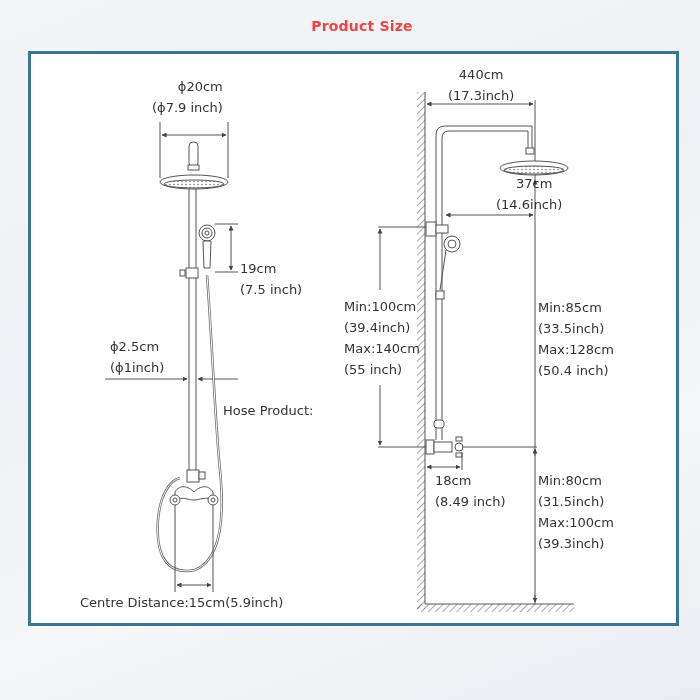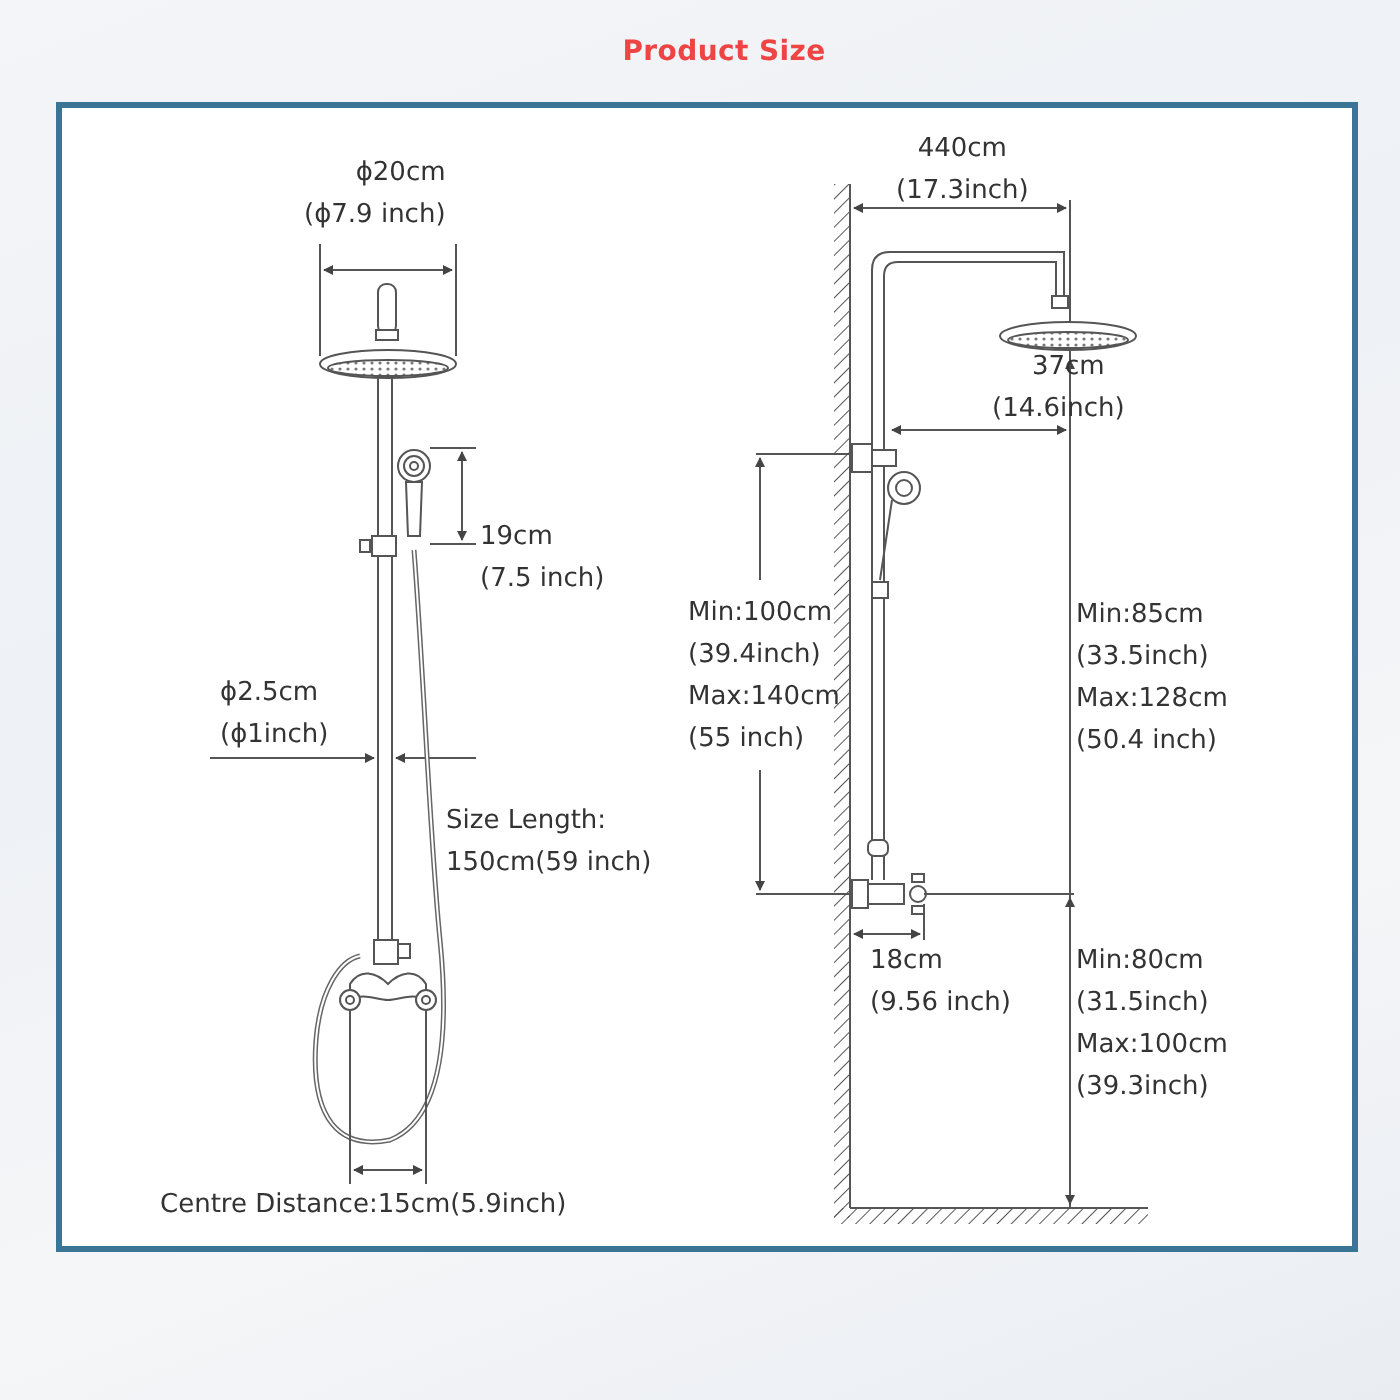--- a/index.html
+++ b/index.html
@@ -146,22 +146,21 @@
 </div>
 <div class="lbl" style="left:240px; top:226px;margin-top:32px;">
   <span>19cm</span>
   <span>(7.5 inch)</span>
 </div>
 <div class="lbl" style="left:110px; top:336px;">
   <span>ϕ2.5cm</span>
   <span>(ϕ1inch)</span>
 </div>
 <div class="lbl" style="left:223px; top:400px;">
-  <span>Size Length:</span>
-  <span>150cm(59 inch)</span>
+  <span>Hose Product:</span>
 </div>
 <div class="lbl" style="left:80px; top:592px;">
   <span>Centre Distance:15cm(5.9inch)</span>
 </div>
 
 <div class="lbl" style="left:448px; top:64px; text-align:center;">
   <span>440cm</span>
   <span>(17.3inch)</span>
 </div>
 <div class="lbl" style="left:452px; top:173px; text-align:center;margin-left:44px;">
@@ -175,20 +174,20 @@
   <span>(55 inch)</span>
 </div>
 <div class="lbl" style="left:538px; top:297px;">
   <span>Min:85cm</span>
   <span>(33.5inch)</span>
   <span>Max:128cm</span>
   <span>(50.4 inch)</span>
 </div>
 <div class="lbl" style="left:435px; top:470px;">
   <span>18cm</span>
-  <span>(9.56 inch)</span>
+  <span>(8.49 inch)</span>
 </div>
 <div class="lbl" style="left:538px; top:470px;">
   <span>Min:80cm</span>
   <span>(31.5inch)</span>
   <span>Max:100cm</span>
   <span>(39.3inch)</span>
 </div>
 
 </body></html>

